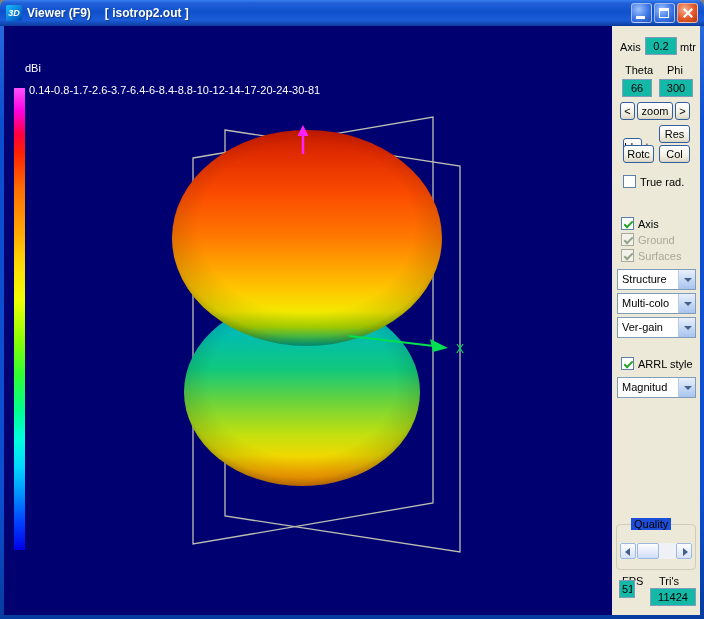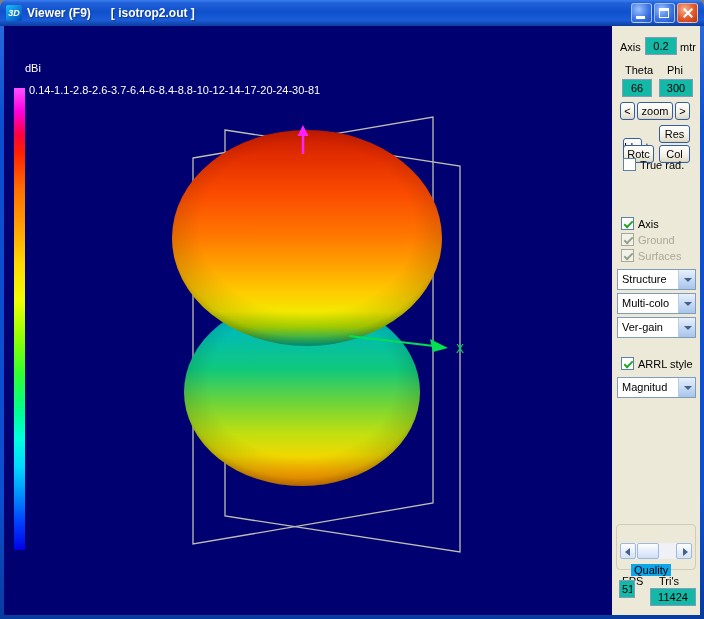--- a/index.html
+++ b/index.html
@@ -9,21 +9,21 @@
 
   
   .titlebar { position:absolute; top:0; left:0; right:0; height:26px;
     background:linear-gradient(180deg,#3A80F0 0%,#2160D8 12%,#0F51CC 45%,#1B5CD8 78%,#0B3C9C 100%);
     border-radius:7px 7px 0 0; display:flex; align-items:center; padding:0 6px; box-sizing:border-box; }
   .app-icon { width:16px; height:16px; margin-right:5px; flex:none;
     background:linear-gradient(135deg,#18C0FF,#0048B8); border-radius:2px;
     color:#fff; font-size:9px; font-weight:bold; font-style:italic;
     display:flex; align-items:center; justify-content:center; }
   .title { color:#fff; font-weight:bold; font-size:12px; text-shadow:1px 1px 1px #123C8C; white-space:pre; }
-  .subtitle { color:#fff; font-weight:bold; font-size:12px; margin-left:20px; text-shadow:1px 1px 1px #123C8C; white-space:pre; }
+  .subtitle { color:#fff; font-weight:bold; font-size:12px; margin-left:14px; text-shadow:1px 1px 1px #123C8C; white-space:pre; }
   .win-buttons { margin-left:auto; display:flex; gap:2px; }
   .wbtn { width:21px; height:20px; border-radius:3px; border:1px solid rgba(255,255,255,0.55);
     box-sizing:border-box; position:relative; cursor:default; }
   .wbtn.minb, .wbtn.maxb { background:radial-gradient(circle at 35% 30%,#9CC2FA 0%,#3E77E8 55%,#1D4FB8 100%); }
   .wbtn.closeb { background:radial-gradient(circle at 35% 30%,#F6B28E 0%,#E2572B 55%,#AE3A0F 100%); }
   .glyph-min { position:absolute; left:4px; bottom:3px; width:9px; height:3px; background:#fff; }
   .glyph-max { position:absolute; left:4px; top:4px; width:10px; height:10px; border:1px solid #fff; border-top-width:3px; box-sizing:border-box; }
   .glyph-close { position:absolute; inset:0; }
   .glyph-close::before, .glyph-close::after { content:""; position:absolute; left:8.5px; top:3px; width:2px; height:12px; background:#fff; }
   .glyph-close::before { transform:rotate(45deg); }
@@ -61,21 +61,21 @@
   .disabled.checked .cb-box::after { border-color:#93A38A; }
   .disabled .cb-label { color:#ACA899; }
   .dd { position:absolute; height:21px; background:#fff; border:1px solid #7F9DB9; box-sizing:border-box;
     font-size:11px; line-height:19px; padding-left:4px; overflow:hidden; white-space:nowrap; }
   .dd-btn { position:absolute; right:0; top:0; width:17px; height:100%;
     background:linear-gradient(180deg,#E8F0FC,#CBDCF5 45%,#A8C4EC); border-left:1px solid #B8CCE4; box-sizing:border-box; }
   .dd-btn::after { content:""; position:absolute; left:5px; top:8px;
     border-left:4px solid transparent; border-right:4px solid transparent; border-top:4px solid #40618C; }
   .group { position:absolute; left:4px; top:498px; width:80px; height:46px;
     border:1px solid #D0CCB8; border-radius:4px; box-sizing:border-box; }
-  .group-label { position:absolute; top:-7px; left:14px; background:#0ea5e9; padding:0 3px; font-size:11px;margin-top:46px; }
+  .group-label { position:absolute; top:-7px; left:14px; background:#1d4ed8; padding:0 3px; font-size:11px; }
   .sb { position:absolute; left:3px; top:18px; right:3px; height:16px; background:#EFF1F6; }
   .sb-btn { position:absolute; top:0; width:16px; height:16px; box-sizing:border-box;
     border:1px solid #9DB9DF; border-radius:2px; background:linear-gradient(180deg,#FDFDFD,#D7E2F5); }
   .sb-btn.left { left:0; } .sb-btn.right { right:0; }
   .arr { position:absolute; top:4px; width:0; height:0; }
   .arr-l { left:4px; border-top:4px solid transparent; border-bottom:4px solid transparent; border-right:5px solid #40618C; }
   .arr-r { left:6px; border-top:4px solid transparent; border-bottom:4px solid transparent; border-left:5px solid #40618C; }
   .sb-thumb { position:absolute; left:17px; top:0; width:22px; height:16px; box-sizing:border-box;
     border:1px solid #9DB9DF; border-radius:2px; background:linear-gradient(180deg,#FEFEFE,#CFDDF8); }
 </style>
@@ -164,23 +164,23 @@
           <polygon points="299,99 293.5,110 304.5,110" fill="#FF20FF"></polygon>
         </g>
       </svg>
 
       <div class="dbi">dBi</div>
       <div class="cbar"></div>
       <div class="cbar-labels">
 
           <div class="cl">0.14</div>
 
-          <div class="cl">-1.1</div>
-
-          <div class="cl">-2.8</div>
+          <div class="cl">-0.8</div>
+
+          <div class="cl">-1.7</div>
 
           <div class="cl">-2.6</div>
 
           <div class="cl">-3.7</div>
 
           <div class="cl">-6.4</div>
 
           <div class="cl">-6</div>
 
           <div class="cl">-8.4</div>
@@ -218,21 +218,21 @@
 
       <button class="xpbtn" style="left:8px;top:76px;width:15px;height:18px">&lt;</button>
       <button class="xpbtn" style="left:25px;top:76px;width:36px;height:18px">zoom</button>
       <button class="xpbtn" style="left:63px;top:76px;width:15px;height:18px">&gt;</button>
 
       <button class="xpbtn" style="left:11px;top:112px;width:19px;height:18px">Ident</button>
       <button class="xpbtn" style="left:47px;top:99px;width:31px;height:18px">Res</button>
       <button class="xpbtn" style="left:11px;top:119px;width:31px;height:18px">Rotc</button>
       <button class="xpbtn" style="left:47px;top:119px;width:31px;height:18px">Col</button>
 
-      <div class="cbrow" style="left:11px;top:132px">
+      <div class="cbrow" style="left:11px;top:149px">
         <span class="cb-box"></span>
         <span class="cb-label">True rad.</span>
       </div>
 
       <div class="cbrow checked" style="left:9px;top:191px">
         <span class="cb-box"></span>
         <span class="cb-label">Axis</span>
       </div>
       <div class="cbrow checked disabled" style="left:9px;top:207px">
         <span class="cb-box"></span>

